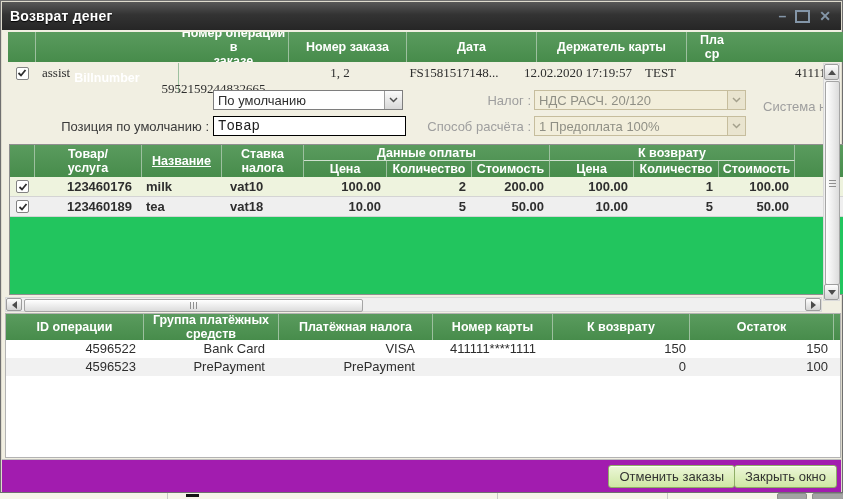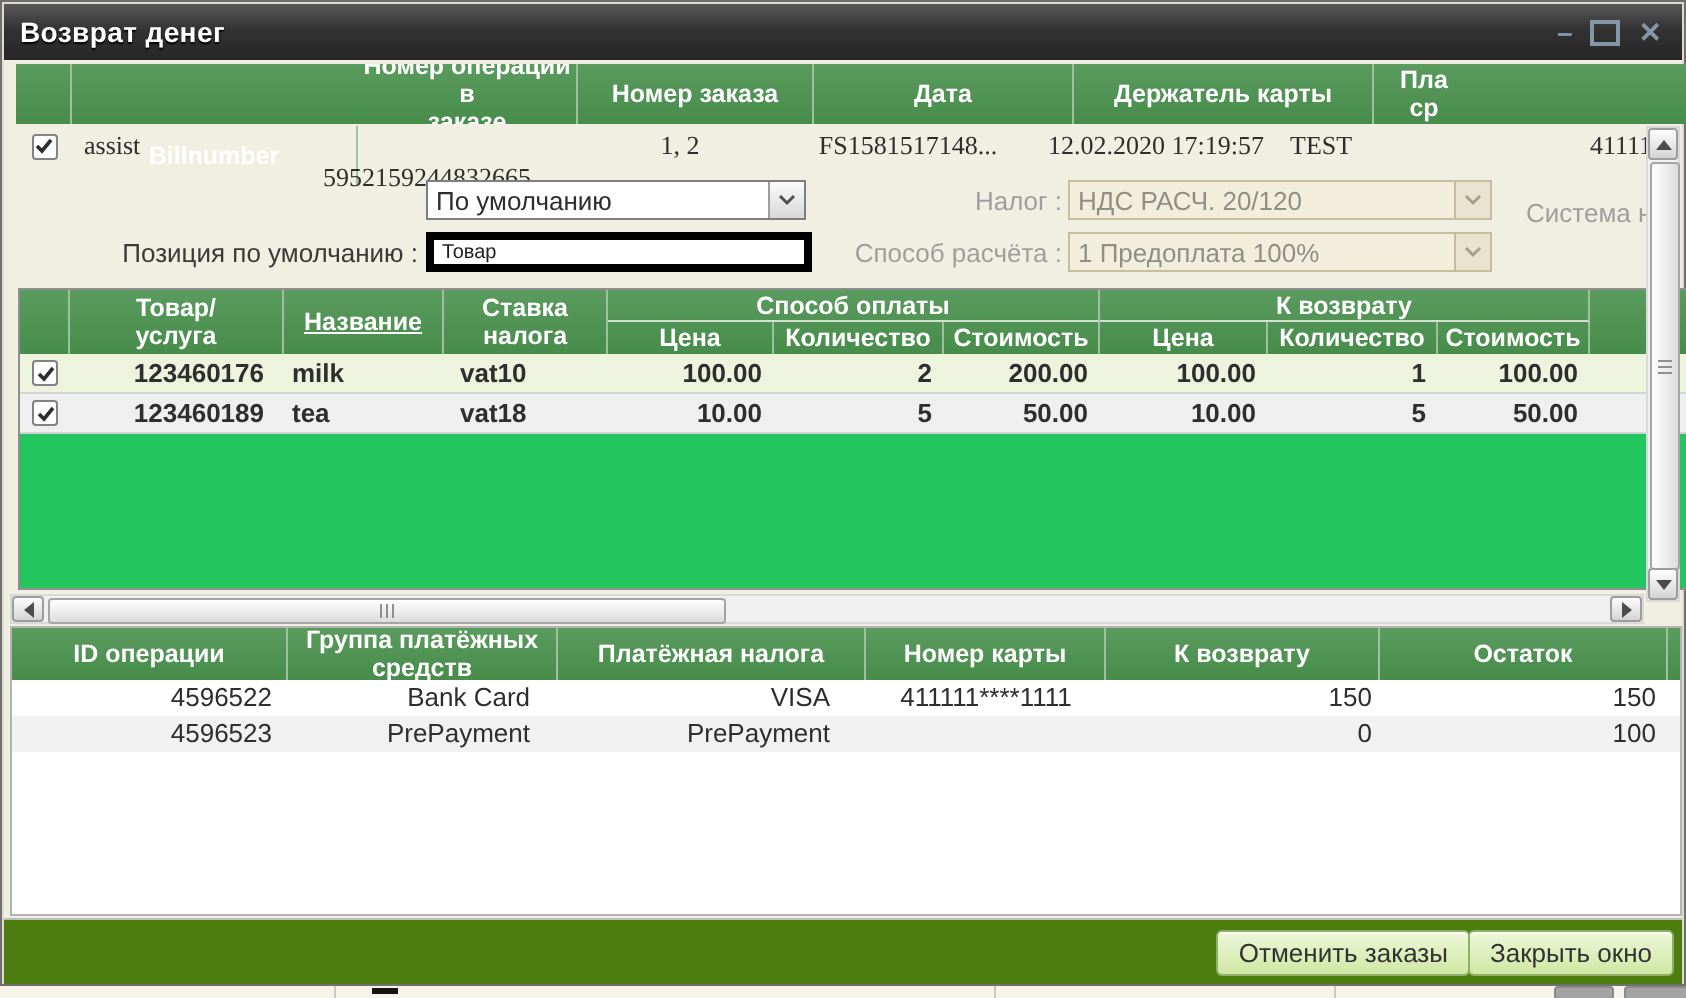--- a/index.html
+++ b/index.html
@@ -50,22 +50,22 @@
   .flabel.disabled{color:#9e9e9e;}
   .combo{position:absolute;height:20px;background:#fff;border:1px solid #7e7e7e;box-sizing:border-box;
          display:flex;align-items:center;}
   .combo .cval{flex:1;padding-left:4px;white-space:nowrap;overflow:hidden;font-size:13px;}
   .combo .carrow{width:17px;height:100%;border-left:1px solid #9d9d9d;
                  background:linear-gradient(180deg,#fbfbfb,#d8d8d8);
                  display:flex;align-items:center;justify-content:center;}
   .combo.disabled{background:#f2eedb;border-color:#c6bd9d;}
   .combo.disabled .cval{color:#8f8f85;}
   .combo.disabled .carrow{background:#e9e4cf;border-left-color:#c6bd9d;}
-  .textinput{position:absolute;height:20px;box-sizing:border-box;border:4px solid #000000;background:#fff;
-             font-family:Liberation Sans, sans-serif;font-size:10px;padding:0 0 0 4px;color:#1d1d1d;}
+  .textinput{position:absolute;height:20px;box-sizing:border-box;border:1px solid #000000;background:#fff;
+             font-family:Liberation Mono, monospace;font-size:14px;padding:0 0 0 4px;color:#1d1d1d;}
 
   
   .items-panel{position:absolute;left:8px;top:143px;width:838px;height:151px;background:#22c55e;
                border:1px solid #8f8f8f;box-sizing:border-box;overflow:hidden;}
   .items-header{display:flex;height:32px;}
   .items-header .span2{height:32px;}
   .ih-cb{width:25px;}.ih-product{width:107px;}.ih-name{width:80px;text-decoration:underline;}.ih-tax{width:82px;}
   .igroup{display:flex;flex-direction:column;}
   .igroup .gtop{height:16px;display:flex;align-items:center;justify-content:center;
                 border-bottom:1px solid #cfe0cf;border-right:1px solid #9dc09f;box-sizing:border-box;font-size:12.5px;}
@@ -115,21 +115,21 @@
   .ops-row.alt2{background:#f1f1f1;}
   .pcell{height:18px;line-height:18px;box-sizing:border-box;overflow:hidden;white-space:nowrap;}
   .pr-id{width:138px;text-align:right;padding-right:8px;}
   .pr-group{width:135px;text-align:right;padding-right:14px;}
   .pr-system{width:154px;text-align:right;padding-right:18px;}
   .pr-card{width:120px;text-align:center;}
   .pr-refund{width:137px;text-align:right;padding-right:4px;}
   .pr-rest{width:144px;text-align:right;padding-right:6px;}
 
   
-  .footer{position:absolute;left:1px;right:1px;top:458px;height:32px;background:#4d7c0f;
+  .footer{position:absolute;left:1px;right:1px;top:458px;height:32px;background:#a21caf;
           border-top:1px solid #bdbdbd;}
   .btn{position:absolute;top:5px;height:23px;border:1px solid #8fae67;border-radius:3px;
        background:linear-gradient(180deg,#ecf7d8,#cfe7a4);color:#333;font-size:13px;
        font-family:"Liberation Sans",sans-serif;padding:0 10px;box-shadow:inset 0 1px 0 #fbfff2;}
   .btn-cancel{right:106px;}
   .btn-close{right:4px;}
 </style>
 </head>
 <body>
 
@@ -218,21 +218,21 @@
 
   <div class="items-panel">
     <div class="items-header ghead">
       <div class="hcell span2 ih-cb"></div>
       <div class="hcell span2 ih-product">Товар/
 услуга</div>
       <div class="hcell span2 ih-name">Название</div>
       <div class="hcell span2 ih-tax">Ставка
 налога</div>
       <div class="igroup">
-        <div class="gtop" style="font-weight:bold">Способ оплаты</div>
+        <div class="gtop" style="font-weight:bold">Данные оплаты</div>
         <div class="gsub">
           <div class="hcell ihs-p1">Цена</div>
           <div class="hcell ihs-q1">Количество</div>
           <div class="hcell ihs-c1">Стоимость</div>
         </div>
       </div>
       <div class="igroup">
         <div class="gtop" style="font-weight:bold">К возврату</div>
         <div class="gsub">
           <div class="hcell ihs-p2">Цена</div>

